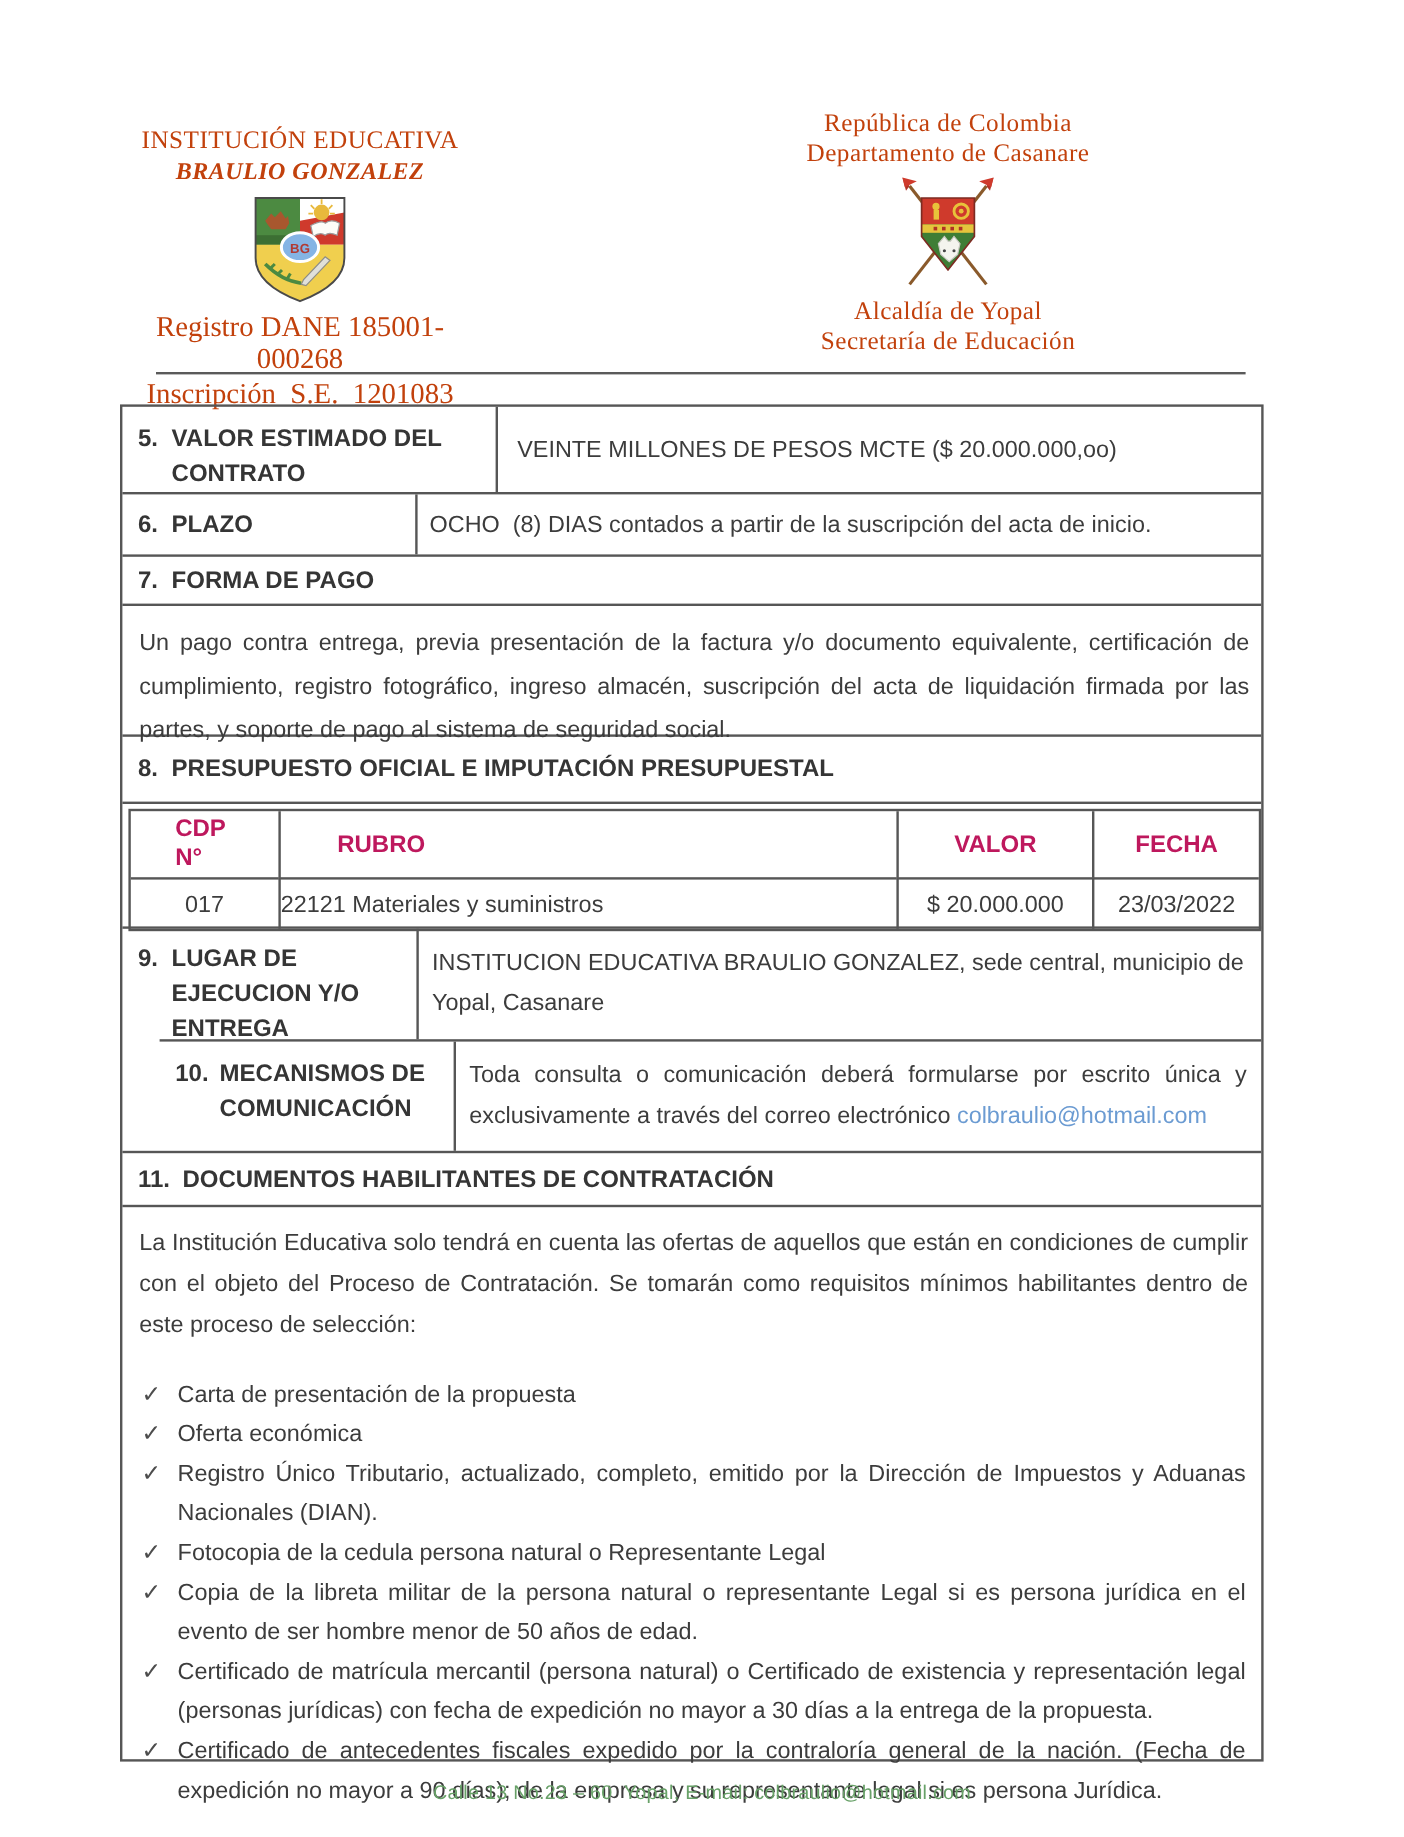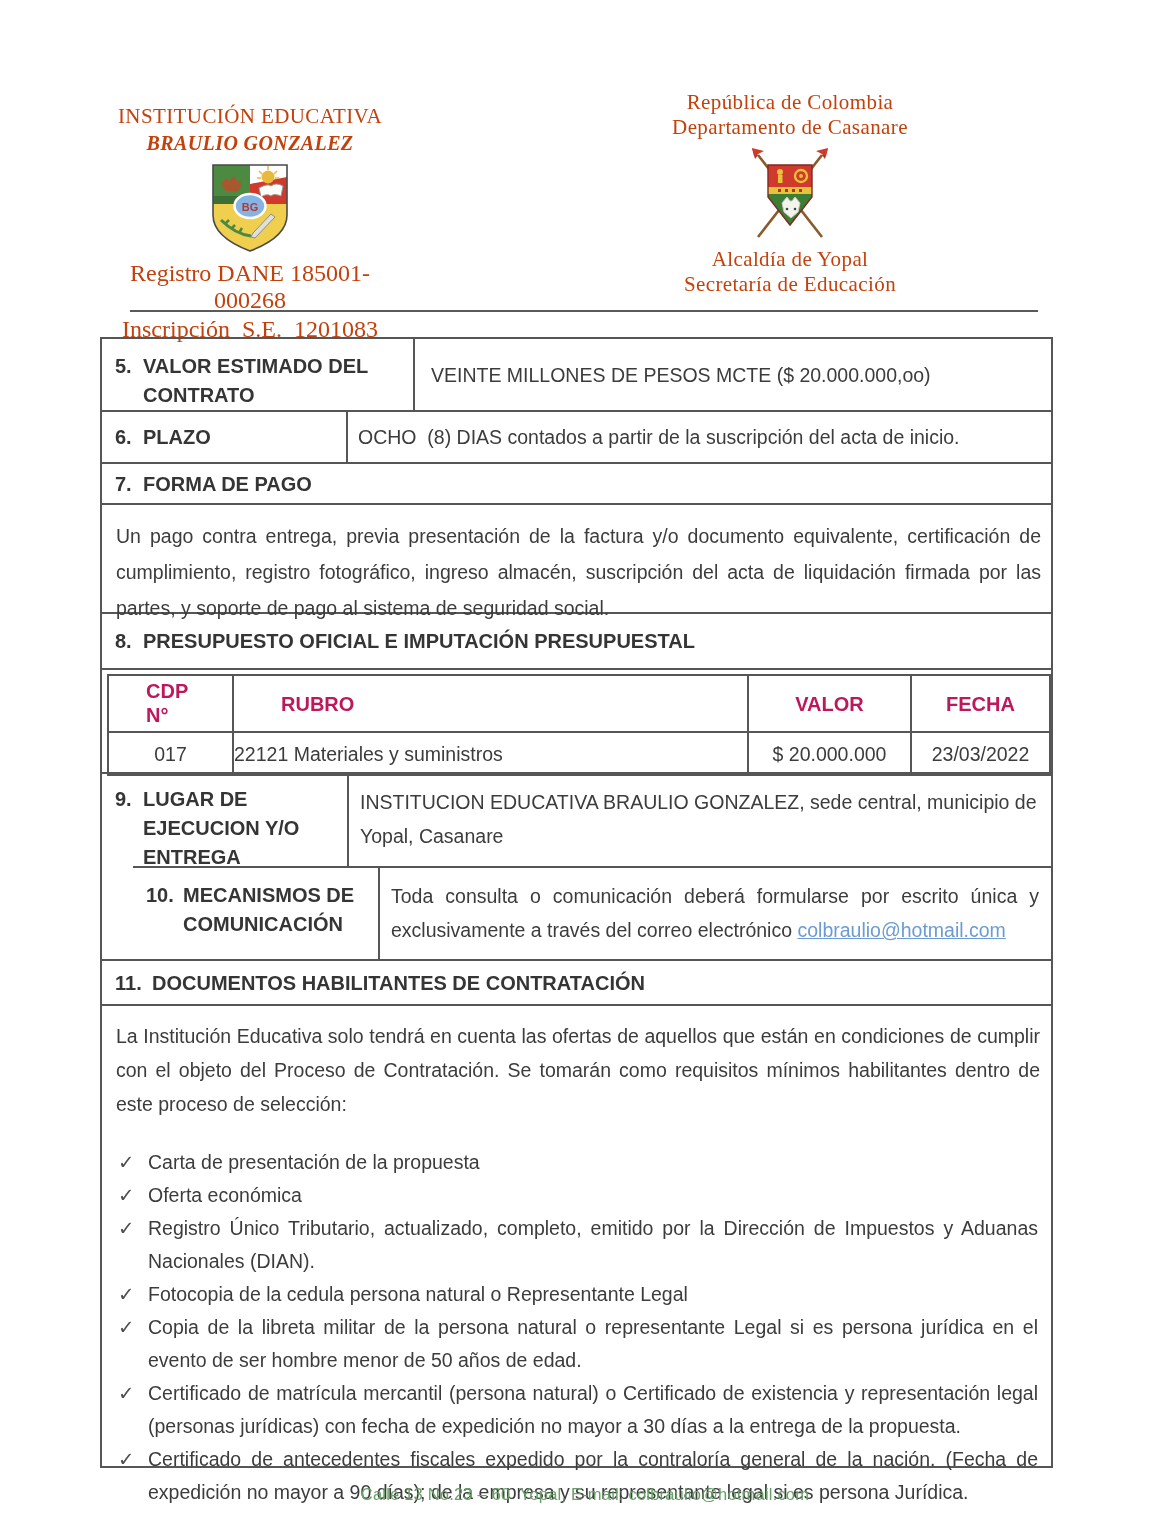--- a/index.html
+++ b/index.html
@@ -60,21 +60,21 @@
   .rub-h{display:flex;align-items:center;padding-left:47px;}
   .cen{display:flex;align-items:center;justify-content:center;text-align:center;}
   .rub-d{}
 
   
   .intro{margin:0 0 25px 0;line-height:34px;}
   .chk{display:flex;line-height:33px;}
   .chk .mark{flex:0 0 30px;color:#4d4d4d;margin-left:2px;}
   .chk .txt{flex:1;text-align:justify;padding-right:2px;}
 
-  a.mail{color:#6b9bd2;text-decoration:underline;cursor:pointer;}
+  a.mail{color:#6b9bd2;cursor:pointer;}
 
   .footer{position:absolute;left:0;top:1485px;width:1170px;text-align:center;
           font-size:16.5px;color:#68a168;letter-spacing:.2px;}
 </style>
 </head>
 <body>
 
 <div class="doc">
 
   <div class="hdr hdr-left">

